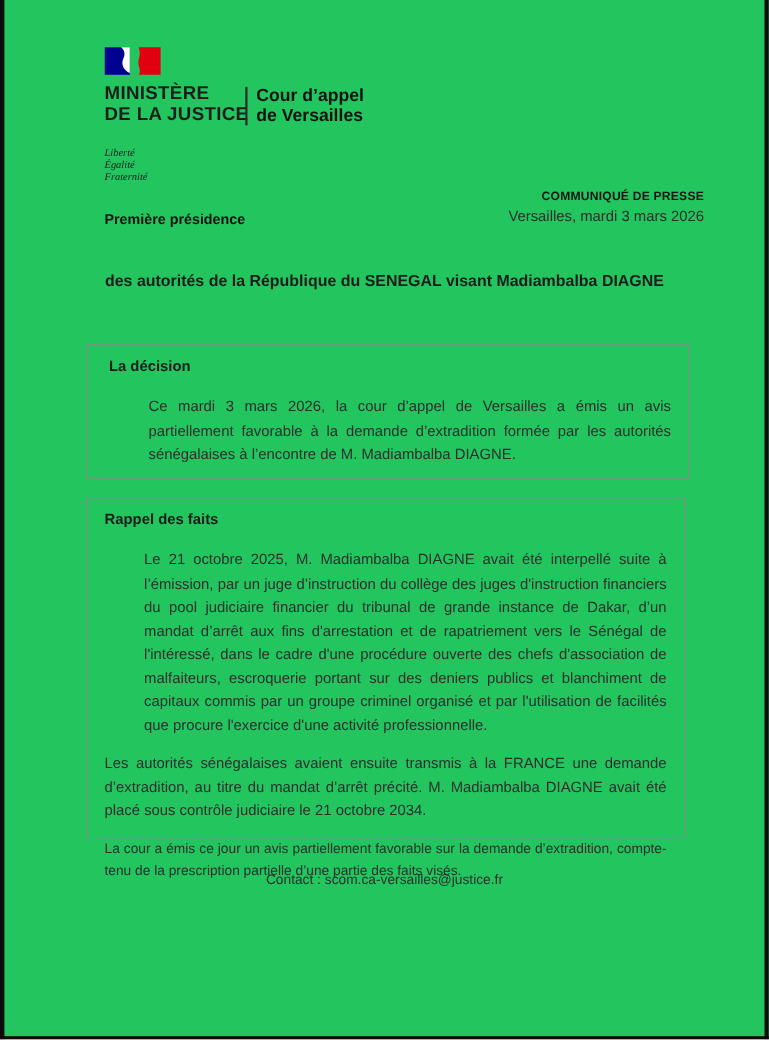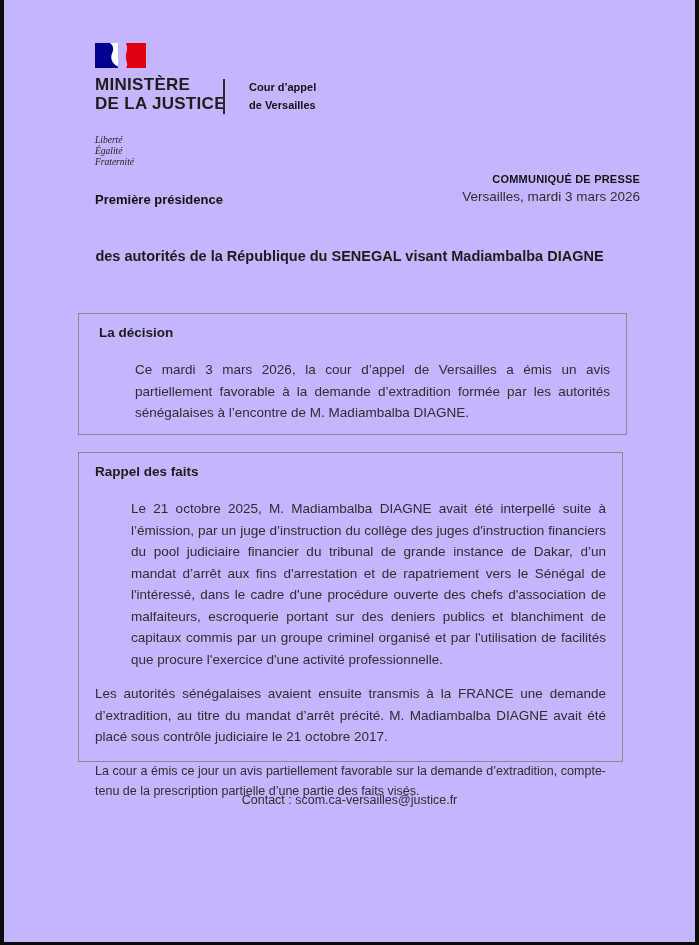--- a/index.html
+++ b/index.html
@@ -1,41 +1,41 @@
 <!DOCTYPE html>
 <html lang="fr"><head>
 <meta charset="utf-8">
 <style>
   html,body{margin:0;padding:0;background:#ffffff;}
   .page{
     position:relative;
     width:699px;height:945px;
-    background:#c4b5fd;
+    background:#22c55e;
     font-family:"Liberation Sans", sans-serif;
     color:#2e2e2e;
     overflow:hidden;
   }
   
   .edge{position:absolute;background:#0b0b0b;}
   .edge-left{left:0;top:0;width:4px;height:945px;}
   .edge-right{right:0;top:0;width:4px;height:945px;}
   .edge-bottom{left:0;bottom:0;width:699px;height:3px;}
 
   
   .gov-block{position:absolute;left:95px;top:42px;}
   .flag{display:block;margin-bottom:6px;}
   .ministry{
     font-weight:bold;font-size:17px;line-height:18.5px;
     letter-spacing:0.3px;color:#1d1d1d;
   }
   .court{
     position:absolute;left:223px;top:79px;
     border-left:2px solid #2a2a2a;
-    padding-left:24px;
-    font-weight:bold;font-size:11px;line-height:17.5px;color:#111;
+    padding-left:8px;
+    font-weight:bold;font-size:16px;line-height:17.5px;color:#111;
   }
   .motto{
     margin-top:22px;
     font-family:"Liberation Serif", serif;
     font-style:italic;font-size:9.5px;line-height:11px;color:#1d1d1d;
   }
   .service{
     margin-top:24px;
     font-weight:bold;font-size:13px;color:#111;
   }
@@ -122,19 +122,19 @@
   </div>
 
   <div class="box box-decision">
     <div class="box-heading">La décision</div>
     <p class="first-para">Ce mardi 3 mars 2026, la cour d’appel de Versailles a émis un avis partiellement favorable à la demande d’extradition formée par les autorités sénégalaises à l’encontre de M. Madiambalba DIAGNE.</p>
   </div>
 
   <div class="box box-facts">
     <div class="box-heading">Rappel des faits</div>
     <p class="first-para">Le 21 octobre 2025, M. Madiambalba DIAGNE avait été interpellé suite à l’émission, par un juge d’instruction du collège des juges d'instruction financiers du pool judiciaire financier du tribunal de grande instance de Dakar, d’un mandat d’arrêt aux fins d'arrestation et de rapatriement vers le Sénégal de l'intéressé, dans le cadre d'une procédure ouverte des chefs d'association de malfaiteurs, escroquerie portant sur des deniers publics et blanchiment de capitaux commis par un groupe criminel organisé et par l'utilisation de facilités que procure l'exercice d'une activité professionnelle.</p>
-    <p class="para-gap">Les autorités sénégalaises avaient ensuite transmis à la FRANCE une demande d’extradition, au titre du mandat d’arrêt précité. M. Madiambalba DIAGNE avait été placé sous contrôle judiciaire le 21 octobre 2017.</p>
+    <p class="para-gap">Les autorités sénégalaises avaient ensuite transmis à la FRANCE une demande d’extradition, au titre du mandat d’arrêt précité. M. Madiambalba DIAGNE avait été placé sous contrôle judiciaire le 21 octobre 2034.</p>
     <p class="para-gap small">La cour a émis ce jour un avis partiellement favorable sur la demande d’extradition, compte-tenu de la prescription partielle d’une partie des faits visés.</p>
   </div>
 
   <div class="contact">Contact : scom.ca-versailles@justice.fr</div>
 
 </div>
 
 </body></html>

